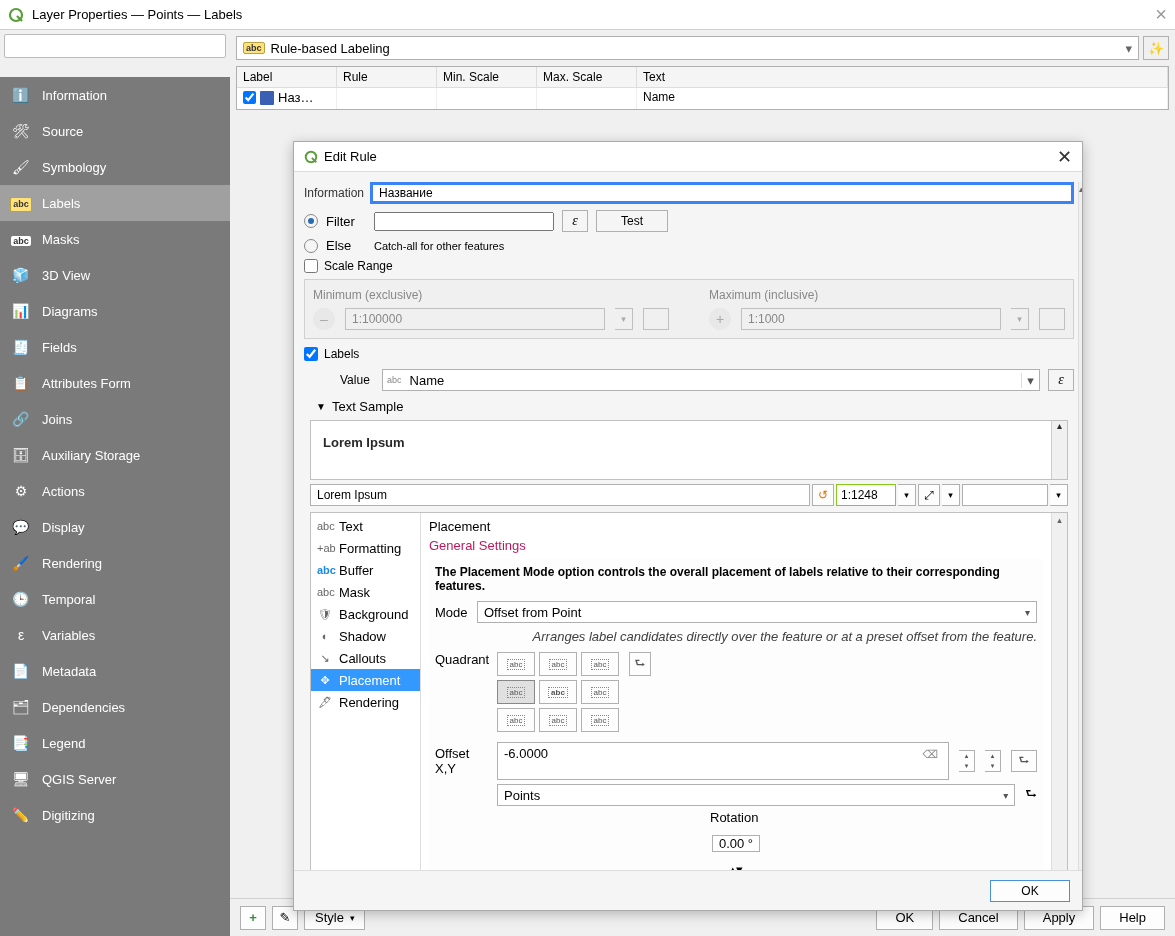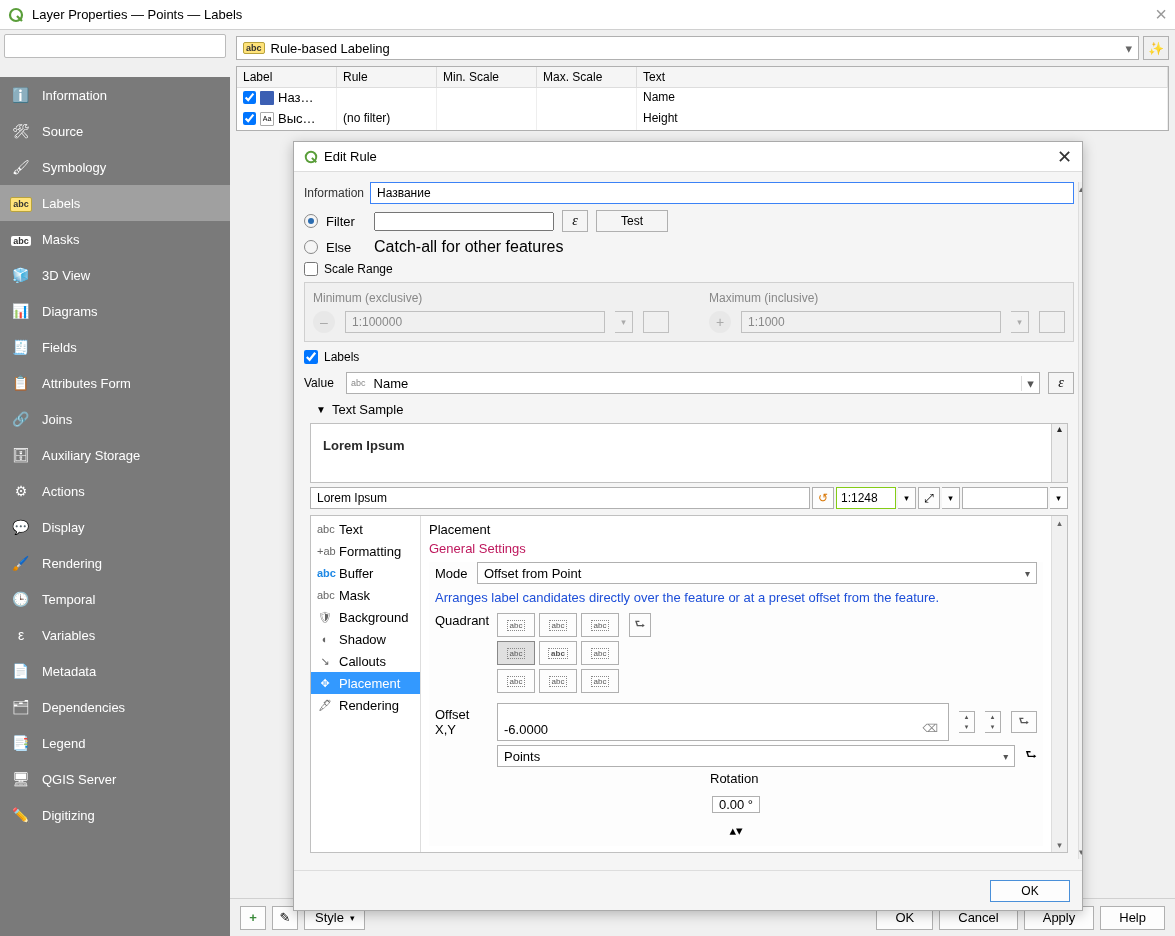--- a/index.html
+++ b/index.html
@@ -46,40 +46,40 @@
 
 
 .dialog { position: absolute; left: 293px; top: 141px; width: 790px; height: 770px; background: #f5f5f5; border: 1px solid #aaa; box-shadow: 0 3px 12px rgba(0,0,0,0.25); display: flex; flex-direction: column; }
 .dlg-title { height: 30px; display: flex; align-items: center; padding: 0 10px; background: #fff; border-bottom: 1px solid #ddd; }
 .dlg-title .q-icon { width: 14px; height: 14px; margin-right: 6px; }
 .dlg-title .close-x2 { margin-left: auto; font-size: 18px; color: #333; cursor: pointer; }
 .dlg-body { flex: 1; padding: 10px 10px 0 10px; overflow: hidden; display: flex; flex-direction: column; position: relative; }
 
 .form-row { display: flex; align-items: center; gap: 8px; margin-bottom: 6px; }
 .form-row label { width: 58px; font-size: 12px; color: #333; }
-.form-row .text-input { flex: 1; height: 22px; border: 1px solid #3b82f6; background: #fff; padding: 0 6px; font-size: 12px; }
+.form-row .text-input { flex: 1; height: 22px; border: 3px solid #3b82f6; background: #fff; padding: 0 6px; font-size: 12px; }
 .eps-btn { width: 26px; height: 22px; background: #f5f5f5; border: 1px solid #b0b0b0; cursor: pointer; font-family: Georgia, serif; font-style: italic; font-size: 14px; }
 .test-btn { width: 72px; height: 22px; background: #f5f5f5; border: 1px solid #b0b0b0; cursor: pointer; font-size: 12px; }
 .radio-row { display: flex; align-items: center; gap: 8px; margin-bottom: 6px; }
 .radio-row .radio { width: 14px; height: 14px; border-radius: 50%; border: 1px solid #888; display: inline-flex; align-items: center; justify-content: center; }
 .radio-row .radio.checked::after { content: ""; width: 6px; height: 6px; background: #2b6cb0; border-radius: 50%; }
 
 .scale-box { border: 1px solid #d0d0d0; padding: 8px; background: #f0f0f0; margin-bottom: 8px; }
 .scale-label { font-size: 12px; color: #888; margin-bottom: 6px; display: block; }
 .scale-inputs { display: flex; gap: 10px; align-items: center; }
 .scale-inputs .zoom-ic { width: 22px; height: 22px; border-radius: 50%; background: #e8e8e8; display: inline-flex; align-items: center; justify-content: center; color: #aaa; font-size: 14px; }
 .scale-inputs input { width: 260px; height: 22px; border: 1px solid #c0c0c0; background: #f0f0f0; padding: 0 6px; color: #888; font-size: 12px; }
 .scale-inputs .drop-ic { width: 18px; height: 22px; border: 1px solid #c0c0c0; border-left: none; background: #f0f0f0; color: #aaa; display: inline-flex; align-items: center; justify-content: center; font-size: 9px; }
 .scale-inputs .over-btn { width: 26px; height: 22px; border: 1px solid #c0c0c0; background: #f0f0f0; }
 
 .chk-row { display: flex; align-items: center; gap: 6px; margin-bottom: 6px; }
 .chk-row input[type=checkbox] { width: 14px; height: 14px; }
 
 .value-row { display: flex; align-items: center; gap: 8px; margin: 8px 0; }
-.value-row label { width: 34px; font-size: 12px; }
+.value-row label { width: 34px; font-size: 12px; margin-left: 36px; }
 .value-row .value-combo { flex: 1; display: flex; align-items: center; height: 22px; border: 1px solid #b0b0b0; background: #fff; padding: 0; }
 .value-row .value-combo .abc-ic { background: #fff; color: #888; font-size: 9px; padding: 0 4px; }
 .value-row .value-combo .chev { margin-left: auto; width: 18px; text-align: center; border-left: 1px solid #ddd; color: #555; }
 
 .section-header { display: flex; align-items: center; gap: 6px; font-size: 12px; margin: 4px 0 6px 12px; }
 .section-header .tri { font-size: 10px; }
 
 .sample-area { border: 1px solid #c0c0c0; background: #fff; height: 60px; padding: 8px 12px; margin: 0 6px; font-size: 20px; font-weight: bold; color: #2a2a2a; position: relative; }
 .sample-scroll { position: absolute; right: 0; top: 0; bottom: 0; width: 16px; background: #f0f0f0; border-left: 1px solid #ccc; }
 .sample-toolbar { display: flex; align-items: center; gap: 2px; margin: 4px 6px 6px 6px; }
@@ -98,32 +98,32 @@
 .tab-list .tab.selected .ti { color: #fff; }
 
 .tab-content { flex: 1; padding: 6px 8px; overflow: auto; font-size: 12px; }
 .tc-header { margin-bottom: 4px; }
 .tc-sub { color: #be185d; margin-bottom: 6px; }
 .tc-box { background: #fdfdfd; border: 0; }
 .tc-desc { padding: 6px 6px 8px 6px; font-weight: bold; font-size: 12px; }
 .mode-row { display: flex; align-items: center; gap: 8px; padding: 0 6px 6px 6px; }
 .mode-row .combo { flex: 1; height: 22px; border: 1px solid #b0b0b0; background: #fff; display: flex; align-items: center; padding: 0 6px; }
 .mode-row .combo .chev { margin-left: auto; color: #555; font-size: 10px; }
-.hint { color: #1d4ed8; padding: 0 6px 8px 6px; }
+.hint { font-style: italic; color: #404040; padding: 0 6px 8px 6px; text-align: right; }
 
 .quad-row { display: flex; align-items: flex-start; gap: 10px; padding: 0 6px 8px 6px; }
 .quad-grid { display: grid; grid-template-columns: repeat(3, 38px); gap: 4px; }
 .quad-grid .qbtn { width: 38px; height: 24px; border: 1px solid #b0b0b0; background: #fdfdfd; display: flex; align-items: center; justify-content: center; font-size: 9px; color: #555; cursor: pointer; }
 .quad-grid .qbtn.active { background: #e0e0e0; border-color: #888; }
 .quad-grid .qbtn .abc-mini { border: 1px dotted #888; padding: 0 2px; font-size: 8px; }
 .quad-extra-row { display: flex; gap: 4px; margin-bottom: 4px; }
 .quad-extra { width: 22px; height: 24px; border: 1px solid #b0b0b0; background: #fdfdfd; cursor: pointer; display: inline-flex; align-items: center; justify-content: center; font-size: 12px; color: #555; }
 
 .offset-row { display: flex; align-items: center; gap: 10px; padding: 2px 6px; }
-.offset-row .num { flex: 1; height: 22px; border: 1px solid #b0b0b0; background: #fff; display: flex; align-items: flex-start; padding: 18px 6px; }
+.offset-row .num { flex: 1; height: 22px; border: 1px solid #b0b0b0; background: #fff; display: flex; align-items: flex-end; padding: 18px 6px; }
 .offset-row .num .clearx { margin-left: auto; font-size: 11px; color: #888; cursor: pointer; padding: 0 4px; }
 .offset-row .spin { width: 16px; height: 22px; border: 1px solid #b0b0b0; border-left: none; display: flex; flex-direction: column; }
 .offset-row .spin span { flex: 1; font-size: 7px; display: flex; align-items: center; justify-content: center; color: #555; cursor: pointer; }
 .offset-row .over-btn { width: 26px; height: 22px; border: 1px solid #b0b0b0; background: #fdfdfd; cursor: pointer; display: inline-flex; align-items: center; justify-content: center; font-size: 12px; color: #555; }
 
 .units-row { display: flex; align-items: center; gap: 10px; padding: 2px 6px; }
 .units-row .combo { flex: 1; height: 22px; border: 1px solid #b0b0b0; background: #fff; display: flex; align-items: center; padding: 0 6px; }
 .units-row .combo .chev { margin-left: auto; color: #555; font-size: 10px; }
 
 .rotation-row { display: flex; align-items: center; gap: 10px; padding: 2px 6px 8px 6px; flex-direction: column; }
@@ -268,31 +268,20 @@
         <div><span class="check">
               <input type="checkbox" checked="" style="">
               <span class="mini-icon" style="background:#3b5fb3;border-radius:1px;"></span>
               <span>Наз…</span>
             </span></div>
         <div></div>
         <div></div>
         <div></div>
         <div>Name</div>
       </div>
-      <div class="row">
-        <div><span class="check">
-              <input type="checkbox" checked="" style="">
-              <span class="mini-icon" style="background:#fff;border:1px solid #aaa;border-radius:1px;font-size:7px;line-height:12px;text-align:center;">Aa</span>
-              <span>Выс…</span>
-            </span></div>
-        <div>(no filter)</div>
-        <div></div>
-        <div></div>
-        <div>Height</div>
-      </div>
     </div>
   </div>
 </div>
 
 <div class="bottom-bar">
   <span class="small-square-btn" style="color:#3a8a3a;font-weight:bold;">+</span>
   <span class="small-square-btn">✎</span>
   <span class="style-btn">
       <span>Style</span> 
       <span style="font-size:9px;">▾</span>
@@ -324,21 +313,21 @@
         <div class="radio-row">
           <span class="radio checked"></span>
           <label style="width:40px;">Filter</label>
           <input class="text-input" value="" style="">
           <button class="eps-btn">ε</button>
           <button class="test-btn">Test</button>
         </div>
         <div class="radio-row">
           <span class="radio"></span>
           <label style="width:40px;">Else</label>
-          <span style="font-size:16px;">Catch-all for other features</span>
+          <span style="font-size:11px;">Catch-all for other features</span>
         </div>
         <div class="chk-row">
           <input type="checkbox" style="">
           <span style="font-size:12px;">Scale Range</span>
         </div>
         <div class="scale-box">
           <div style="display:flex; gap:40px;align-items:flex-end;">
             <div style="flex:1;">
               <span class="scale-label">Minimum (exclusive)</span>
               <div class="scale-inputs">
@@ -434,20 +423,21 @@
               </div>
             <div class="tab">
                 <span class="ti">🖋</span>
                 <span>Rendering</span>
               </div>
           </div>
           <div class="tab-content">
             <div class="tc-header">Placement</div>
             <div class="tc-sub">General Settings</div>
             <div class="tc-box">
+              <div class="tc-desc">The Placement Mode option controls the overall placement of labels relative to their corresponding features.</div>
               <div class="mode-row">
                 <span style="width:34px;">Mode</span>
                 <div class="combo">
                   <span>Offset from Point</span>
                   <span class="chev">▾</span>
                 </div>
               </div>
               <div class="hint">Arranges label candidates directly over the feature or at a preset offset from the feature.</div>
 
               <div class="quad-row">

